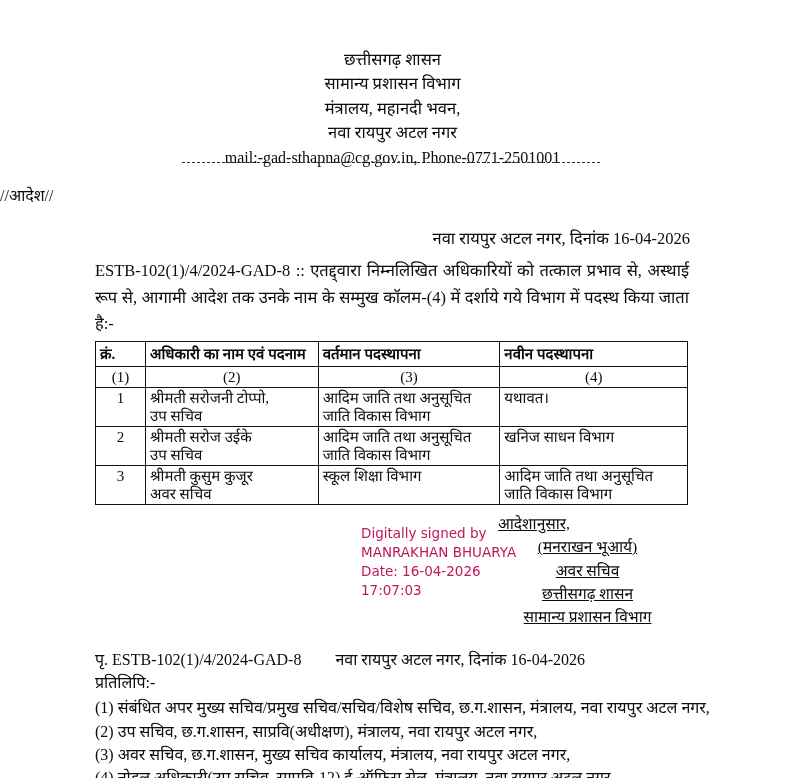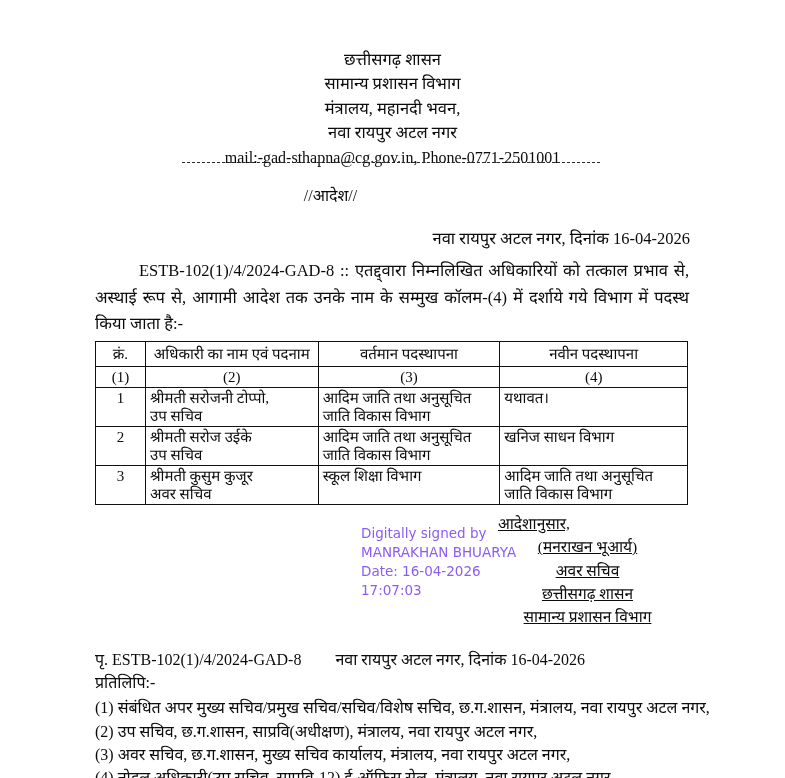--- a/index.html
+++ b/index.html
@@ -42,67 +42,67 @@
     font-family: "Liberation Serif", "DejaVu Serif", serif;
   }
   .dashline {
     position: absolute; left: 182px; top: 162px; width: 418px;
     border-top: 1.5px dashed #2a2a2a;
     height: 0;
   }
 
   .aadesh {
     position: absolute; left: 0; top: 184px; width: 661px;
-    text-align: center; font-size: 16px;
+    font-size: 16px;
   }
 
   .dateline {
     position: absolute; right: 95px; top: 226px;
     font-size: 16.5px;
   }
 
   .orderbody {
     position: absolute; left: 95px; top: 258px; width: 594px;
     font-size: 16.5px; line-height: 1.62;
     text-align: justify;
     text-justify: inter-word;
   }
-  .orderbody .ref { font-family: "Liberation Serif","DejaVu Serif",serif; margin-left: 44px; }
+  .orderbody .ref { font-family: "Liberation Serif","DejaVu Serif",serif; }
 
   
   table.tbl {
     position: absolute; left: 95px; top: 341px;
     width: 593px;
     border-collapse: collapse;
     font-size: 15px;
     background: transparent;
     z-index: 2;
   }
   table.tbl th, table.tbl td {
     border: 1px solid #111;
     padding: 1px 4px;
     vertical-align: top;
     line-height: 1.2;
     font-weight: normal;
     background: transparent;
   }
-  table.tbl th { text-align: center; font-weight: normal; padding: 3px 4px; }
+  table.tbl th { text-align: left; font-weight: bold; padding: 3px 4px; }
   .c1 { width: 50px; text-align: center; }
   .c2 { width: 173px; }
   .c3 { width: 182px; }
   .c4 { width: 188px; }
   td.c1 { vertical-align: middle; }
   .numrow td { text-align: center; padding: 1px 4px; }
 
   
   .digisig {
     position: absolute; left: 361px; top: 524px;
     font-family: "DejaVu Sans", "Liberation Sans", sans-serif;
     font-size: 13.5px; line-height: 1.42;
-    color: #8b5cf6;
+    color: #be185d;
     z-index: 6;
   }
   .signblock {
     position: absolute; left: 480px; top: 512px; width: 215px;
     text-align: center; font-size: 15.5px; line-height: 1.5;
     z-index: 6;
     text-decoration: underline;
   }
   .signblock .aadeshanusar { text-align: left; padding-left: 18px; }
 

